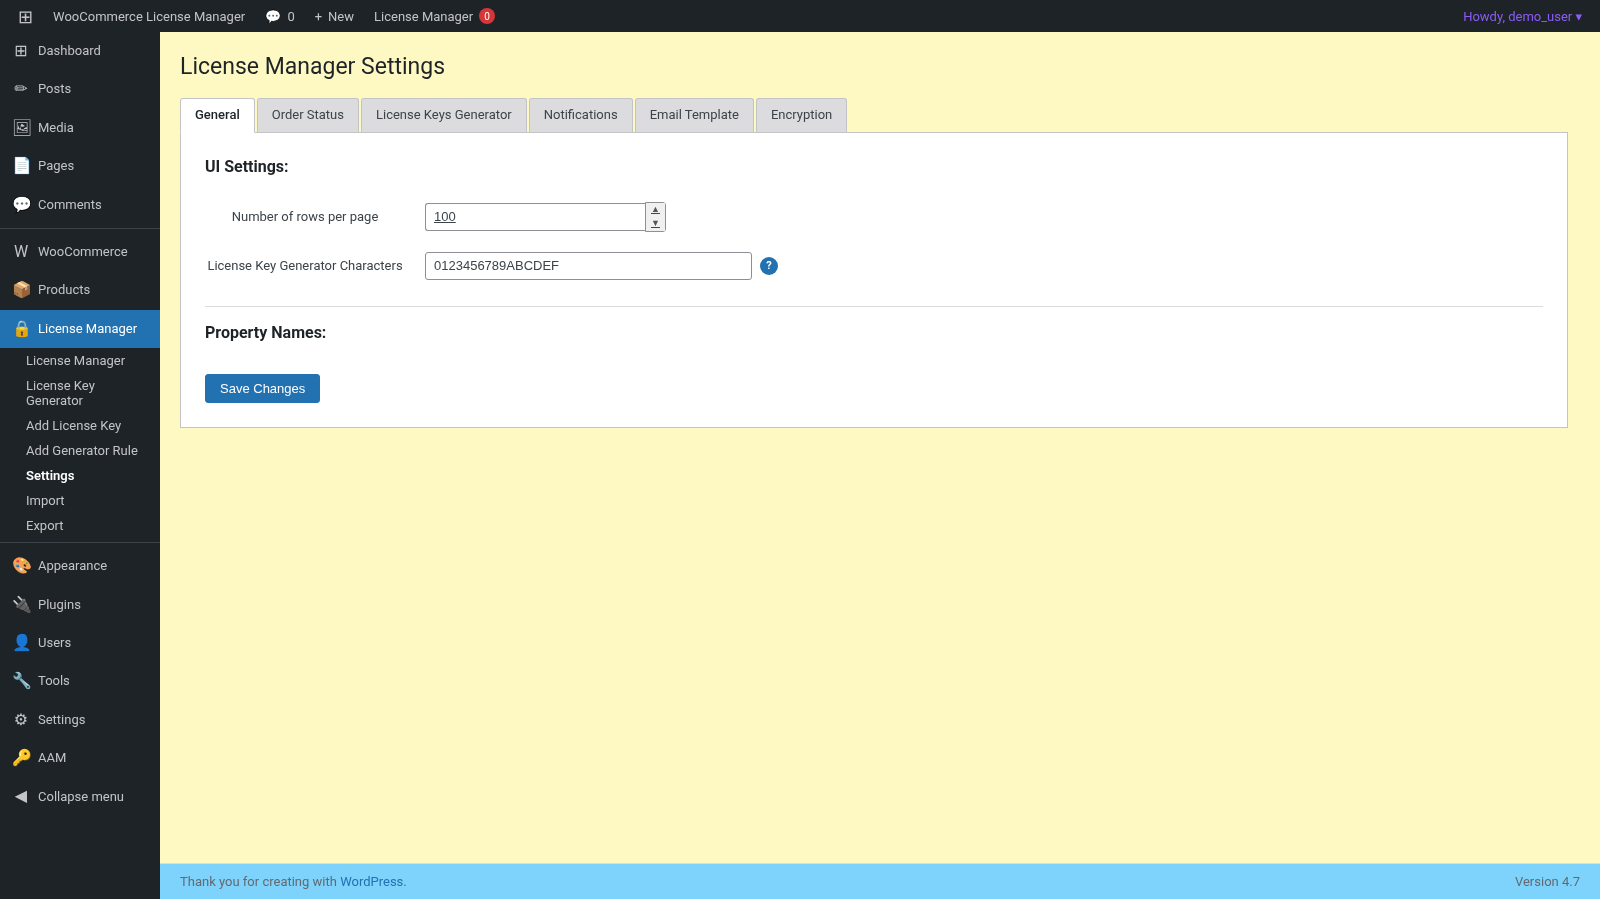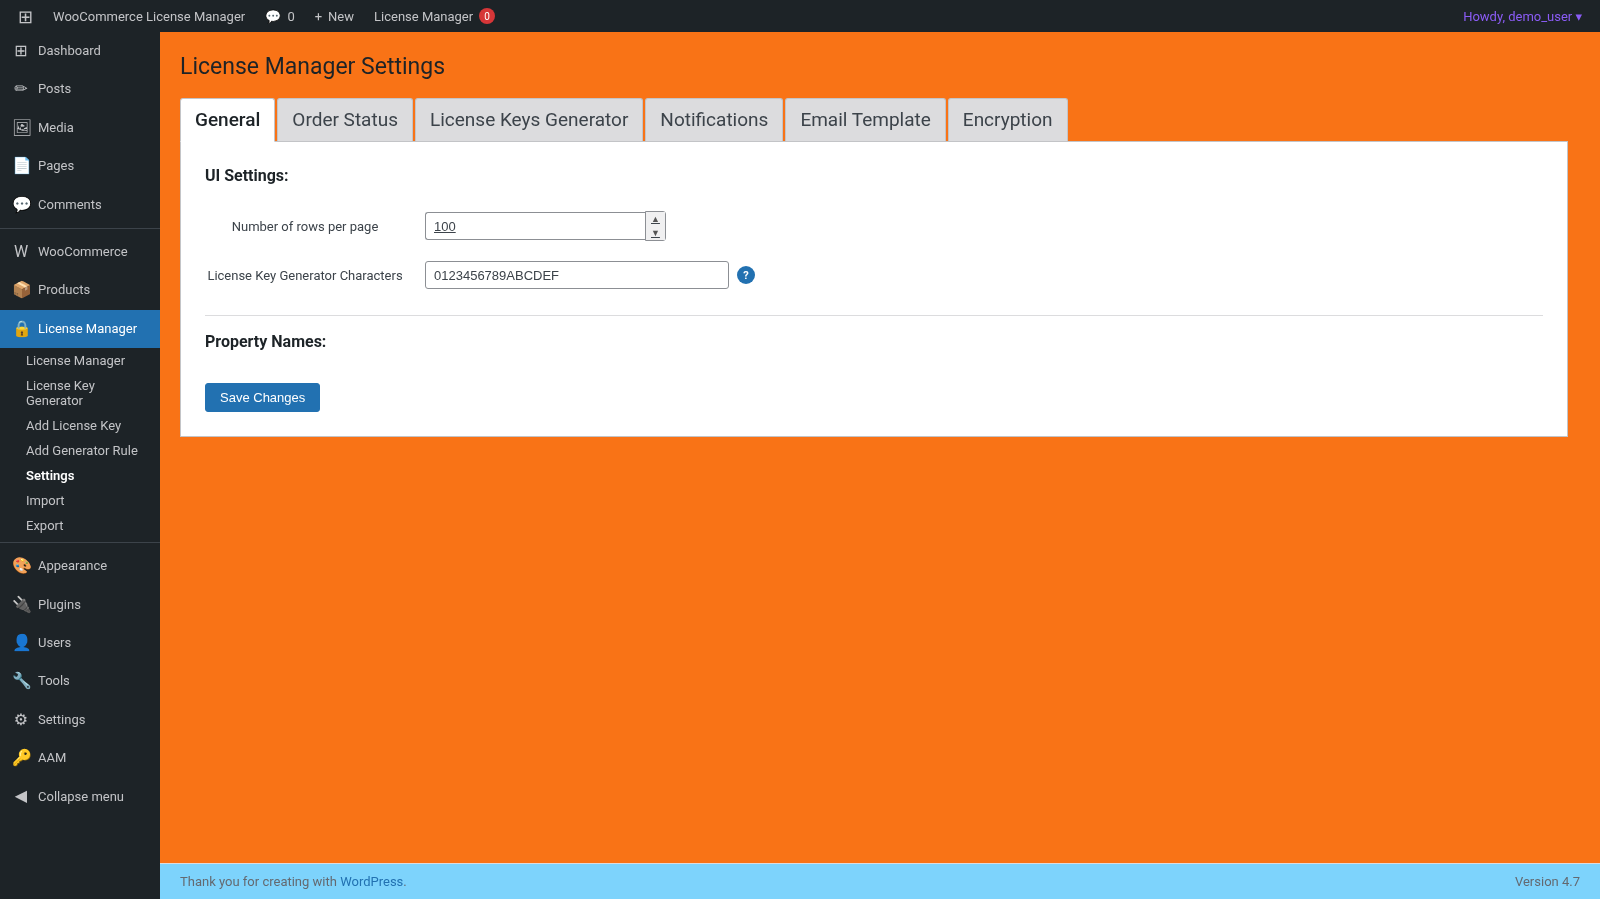--- a/index.html
+++ b/index.html
@@ -56,21 +56,21 @@
       cursor: pointer;
       font-size: 13px;
     }
     .sidebar-sub-item.active { color: #fff; font-weight: 600; }
     .sidebar-divider { border: none; border-top: 1px solid #3c434a; margin: 4px 0; }
 
     
     #main {
       flex: 1;
       padding: 20px 32px 40px 20px;
-      background: #f97316;
+      background: #fef9c3;
     }
 
     .page-title {
       font-size: 23px;
       font-weight: 400;
       color: #1d2327;
       margin-bottom: 16px;
       line-height: 1.3;
     }
 
@@ -81,21 +81,21 @@
       border-bottom: 1px solid #c3c4c7;
       margin-bottom: 0;
       gap: 2px;
     }
     .wp-tab {
       padding: 6px 14px;
       background: #dcdcde;
       border: 1px solid #c3c4c7;
       border-bottom: none;
       cursor: pointer;
-      font-size: 19px;
+      font-size: 13px;
       color: #3c434a;
       border-radius: 3px 3px 0 0;
       line-height: 1.6;
     }
     .wp-tab.active { background: #fff; border-bottom: 1px solid #fff; margin-bottom: -1px; color: #1d2327; font-weight: 500; }
 
     
     .settings-box {
       background: #fff;
       border: 1px solid #c3c4c7;
@@ -310,21 +310,21 @@
                 </div>
               </div>
             </td>
           </tr>
           <tr>
             <th>
               <label>License Key Generator Characters</label>
             </th>
             <td>
               <div class="field-row">
-                <input type="text" class="wp-input" style="width: 304px;" value="0123456789ABCDEF">
+                <input type="text" class="wp-input" style="width: 327px;" value="0123456789ABCDEF">
                 <span class="help-icon">?</span>
               </div>
             </td>
           </tr>
         </tbody>
           </table>
 
         <hr style="border:none; border-top:1px solid #dcdcde; margin:16px 0;">
 
         

